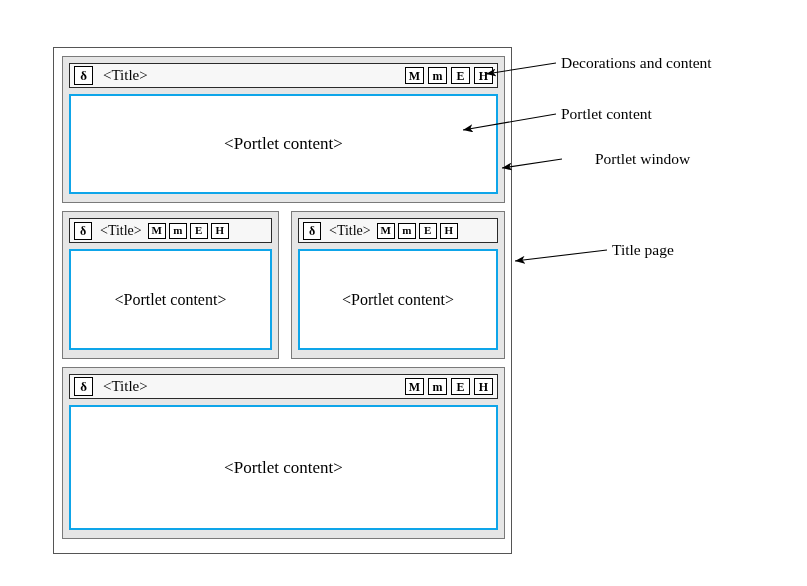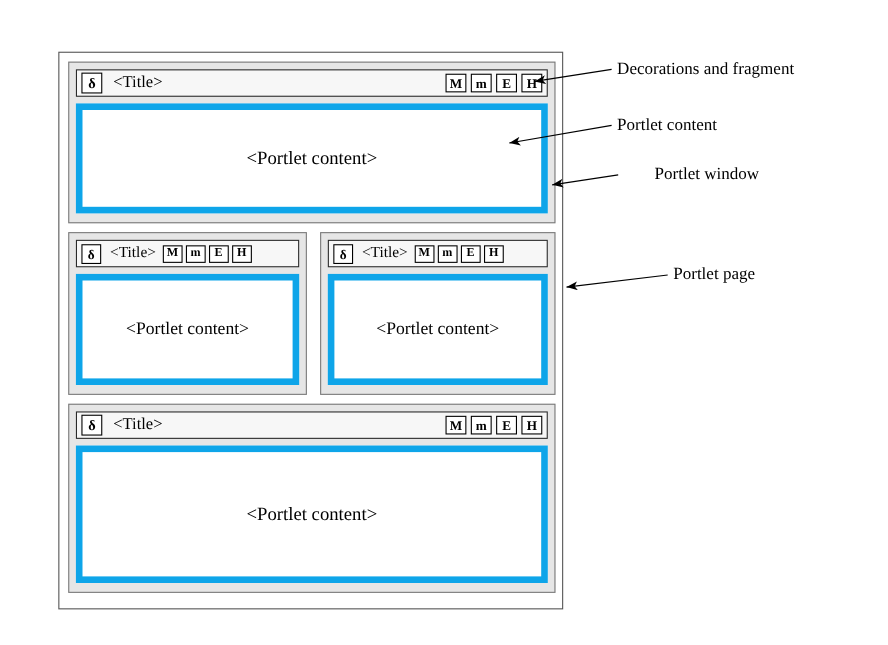--- a/index.html
+++ b/index.html
@@ -92,21 +92,21 @@
     background: #ffffff;
     font-family: "Liberation Serif", "DejaVu Serif", serif;
     font-weight: bold;
     font-size: 12px;
     line-height: 1;
   }
 
   
   .portlet-fragment {
     background: #ffffff;
-    border: 6px solid #0ea5e9;
+    border: 2px solid #0ea5e9;
     box-sizing: border-box;
     margin-top: 6px;
     display: flex;
     align-items: center;
     justify-content: center;
   }
   .fragment-text {
     font-size: 17px;
     white-space: nowrap;
   }
@@ -255,16 +255,16 @@
 
   <g>
     <line x1="562" y1="159" x2="502" y2="168" stroke="#000000" stroke-width="1.1" marker-end="url(#arrowhead)"></line>
   </g>
 
   <g>
     <line x1="607" y1="250" x2="515" y2="261" stroke="#000000" stroke-width="1.1" marker-end="url(#arrowhead)"></line>
   </g>
 </svg>
 
-<div class="annot-label" id="label-decorations">Decorations and fragment</div>
+<div class="annot-label" id="label-decorations">Decorations and content</div>
 <div class="annot-label" id="label-fragment">Portlet content</div>
 <div class="annot-label" id="label-window">Portlet window</div>
-<div class="annot-label" id="label-portal">Portlet page</div>
+<div class="annot-label" id="label-portal">Title page</div>
 
 </body></html>

